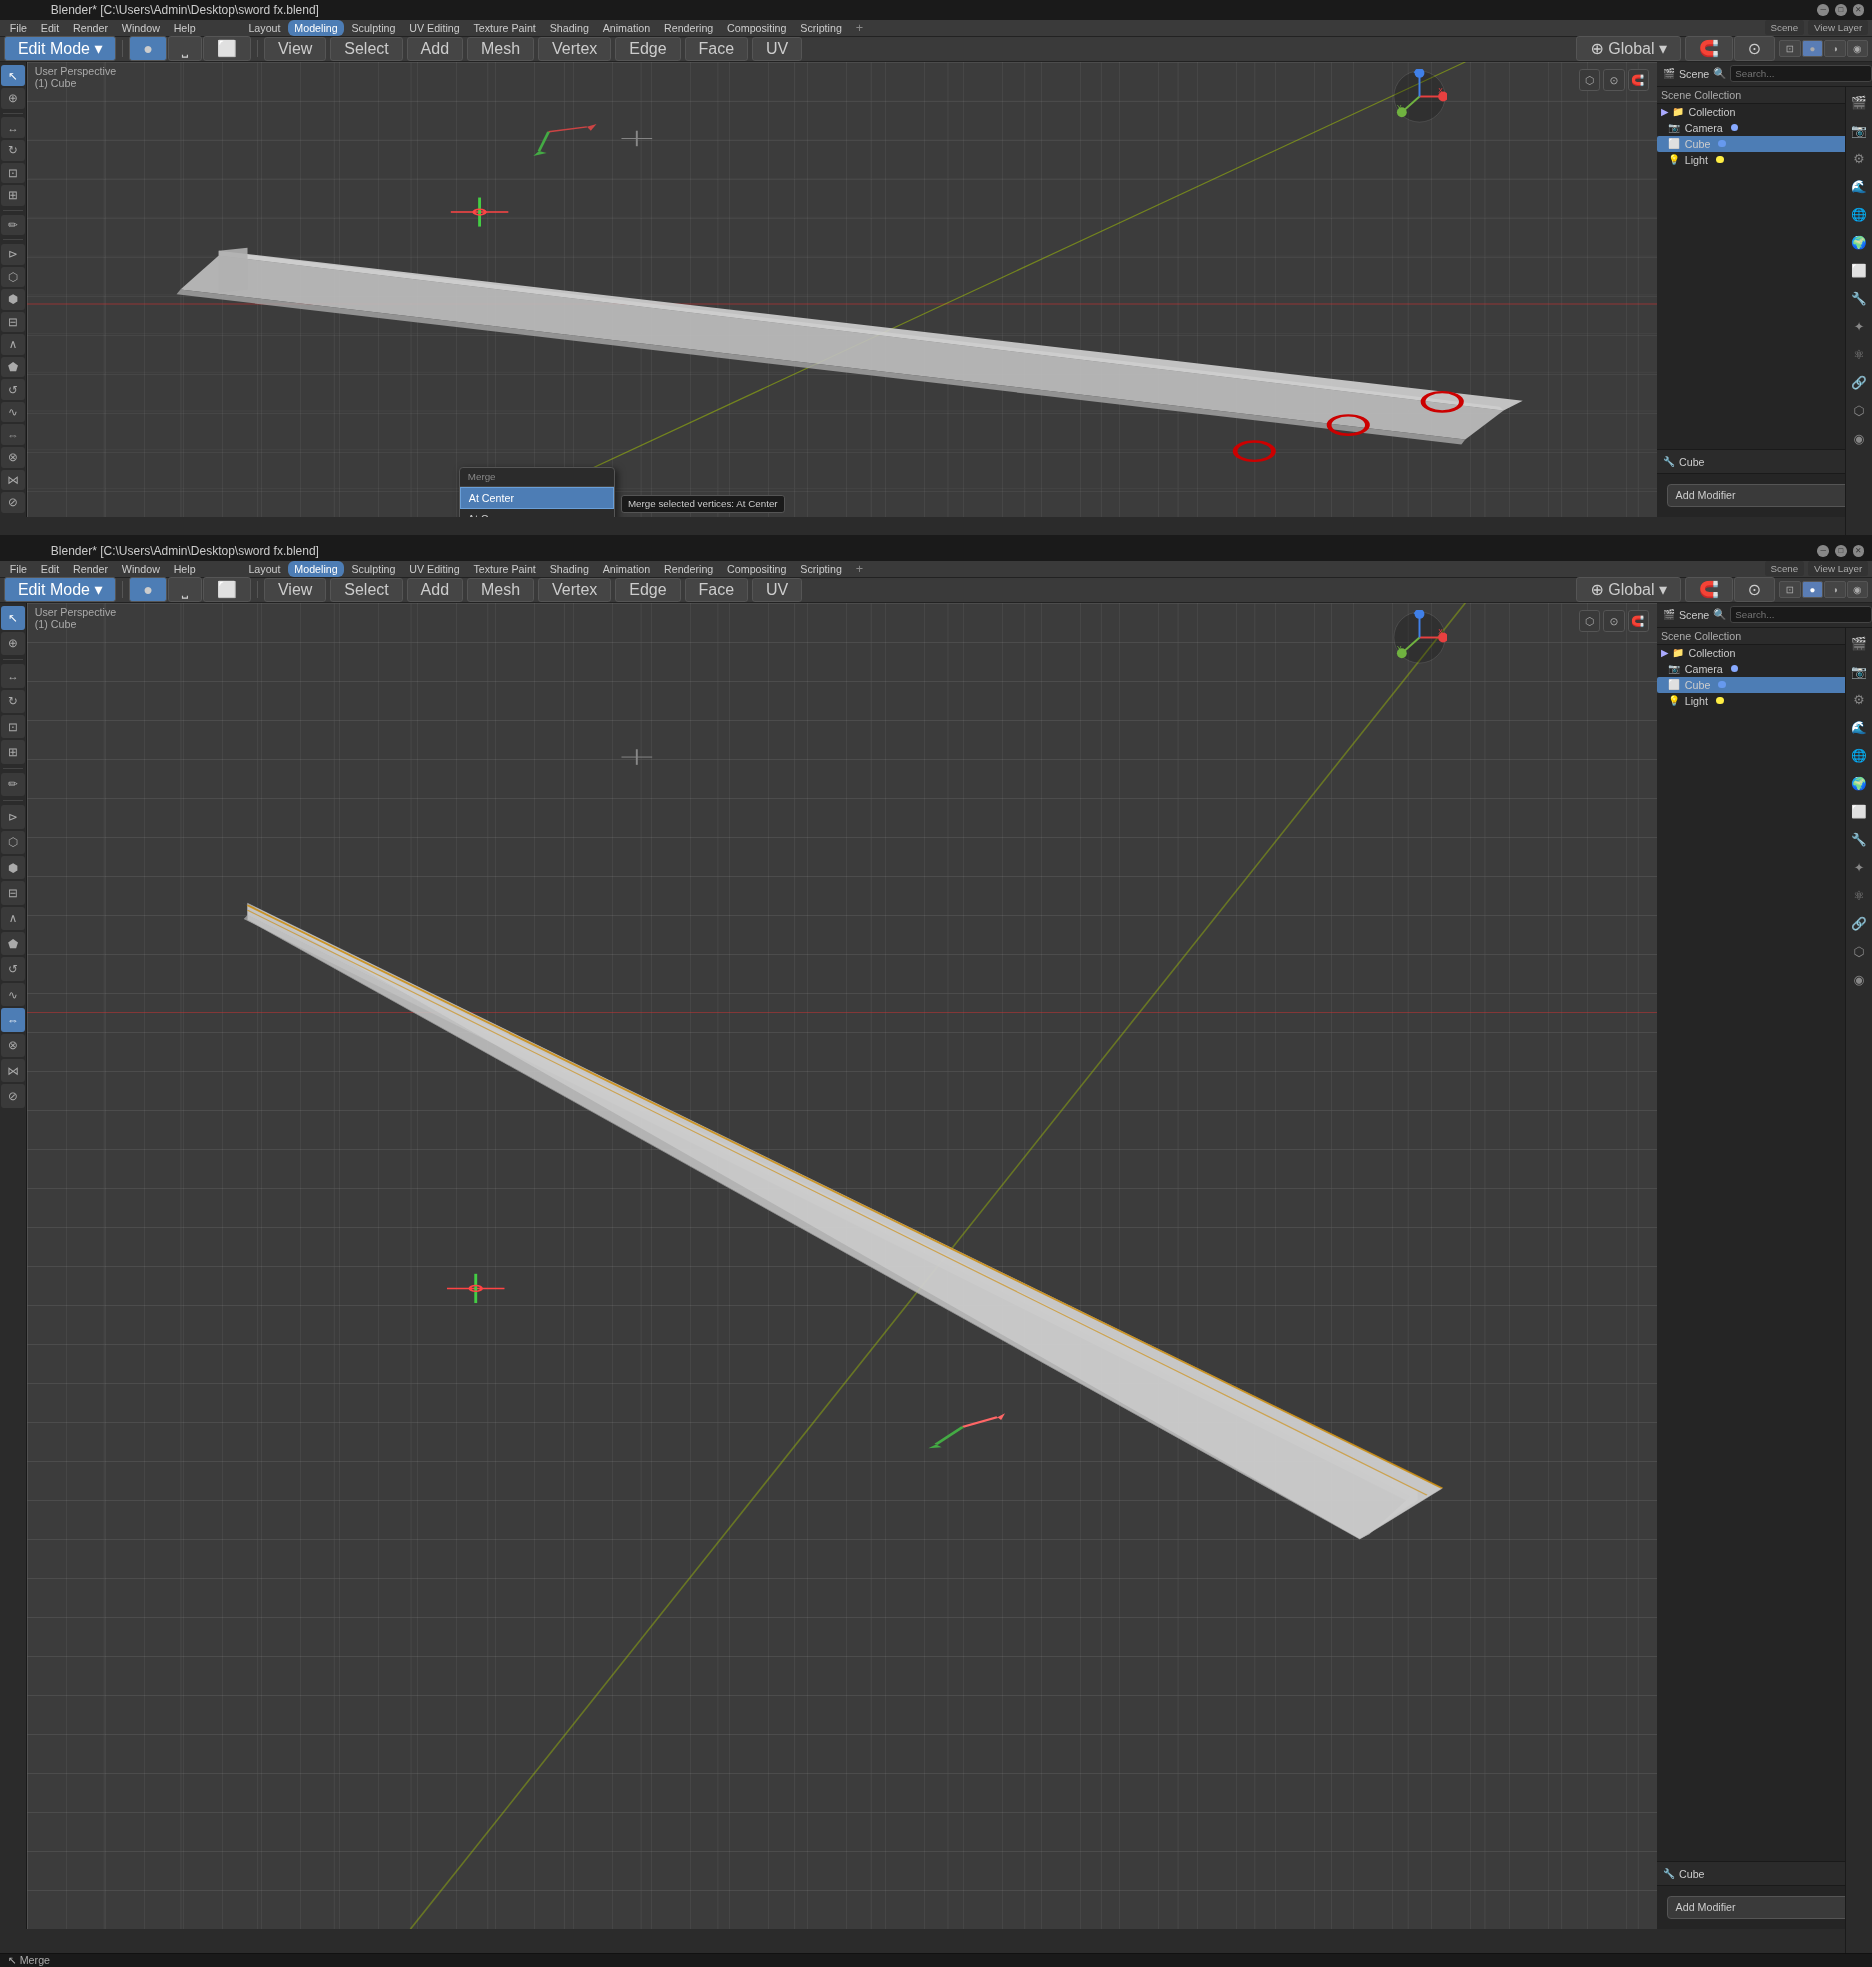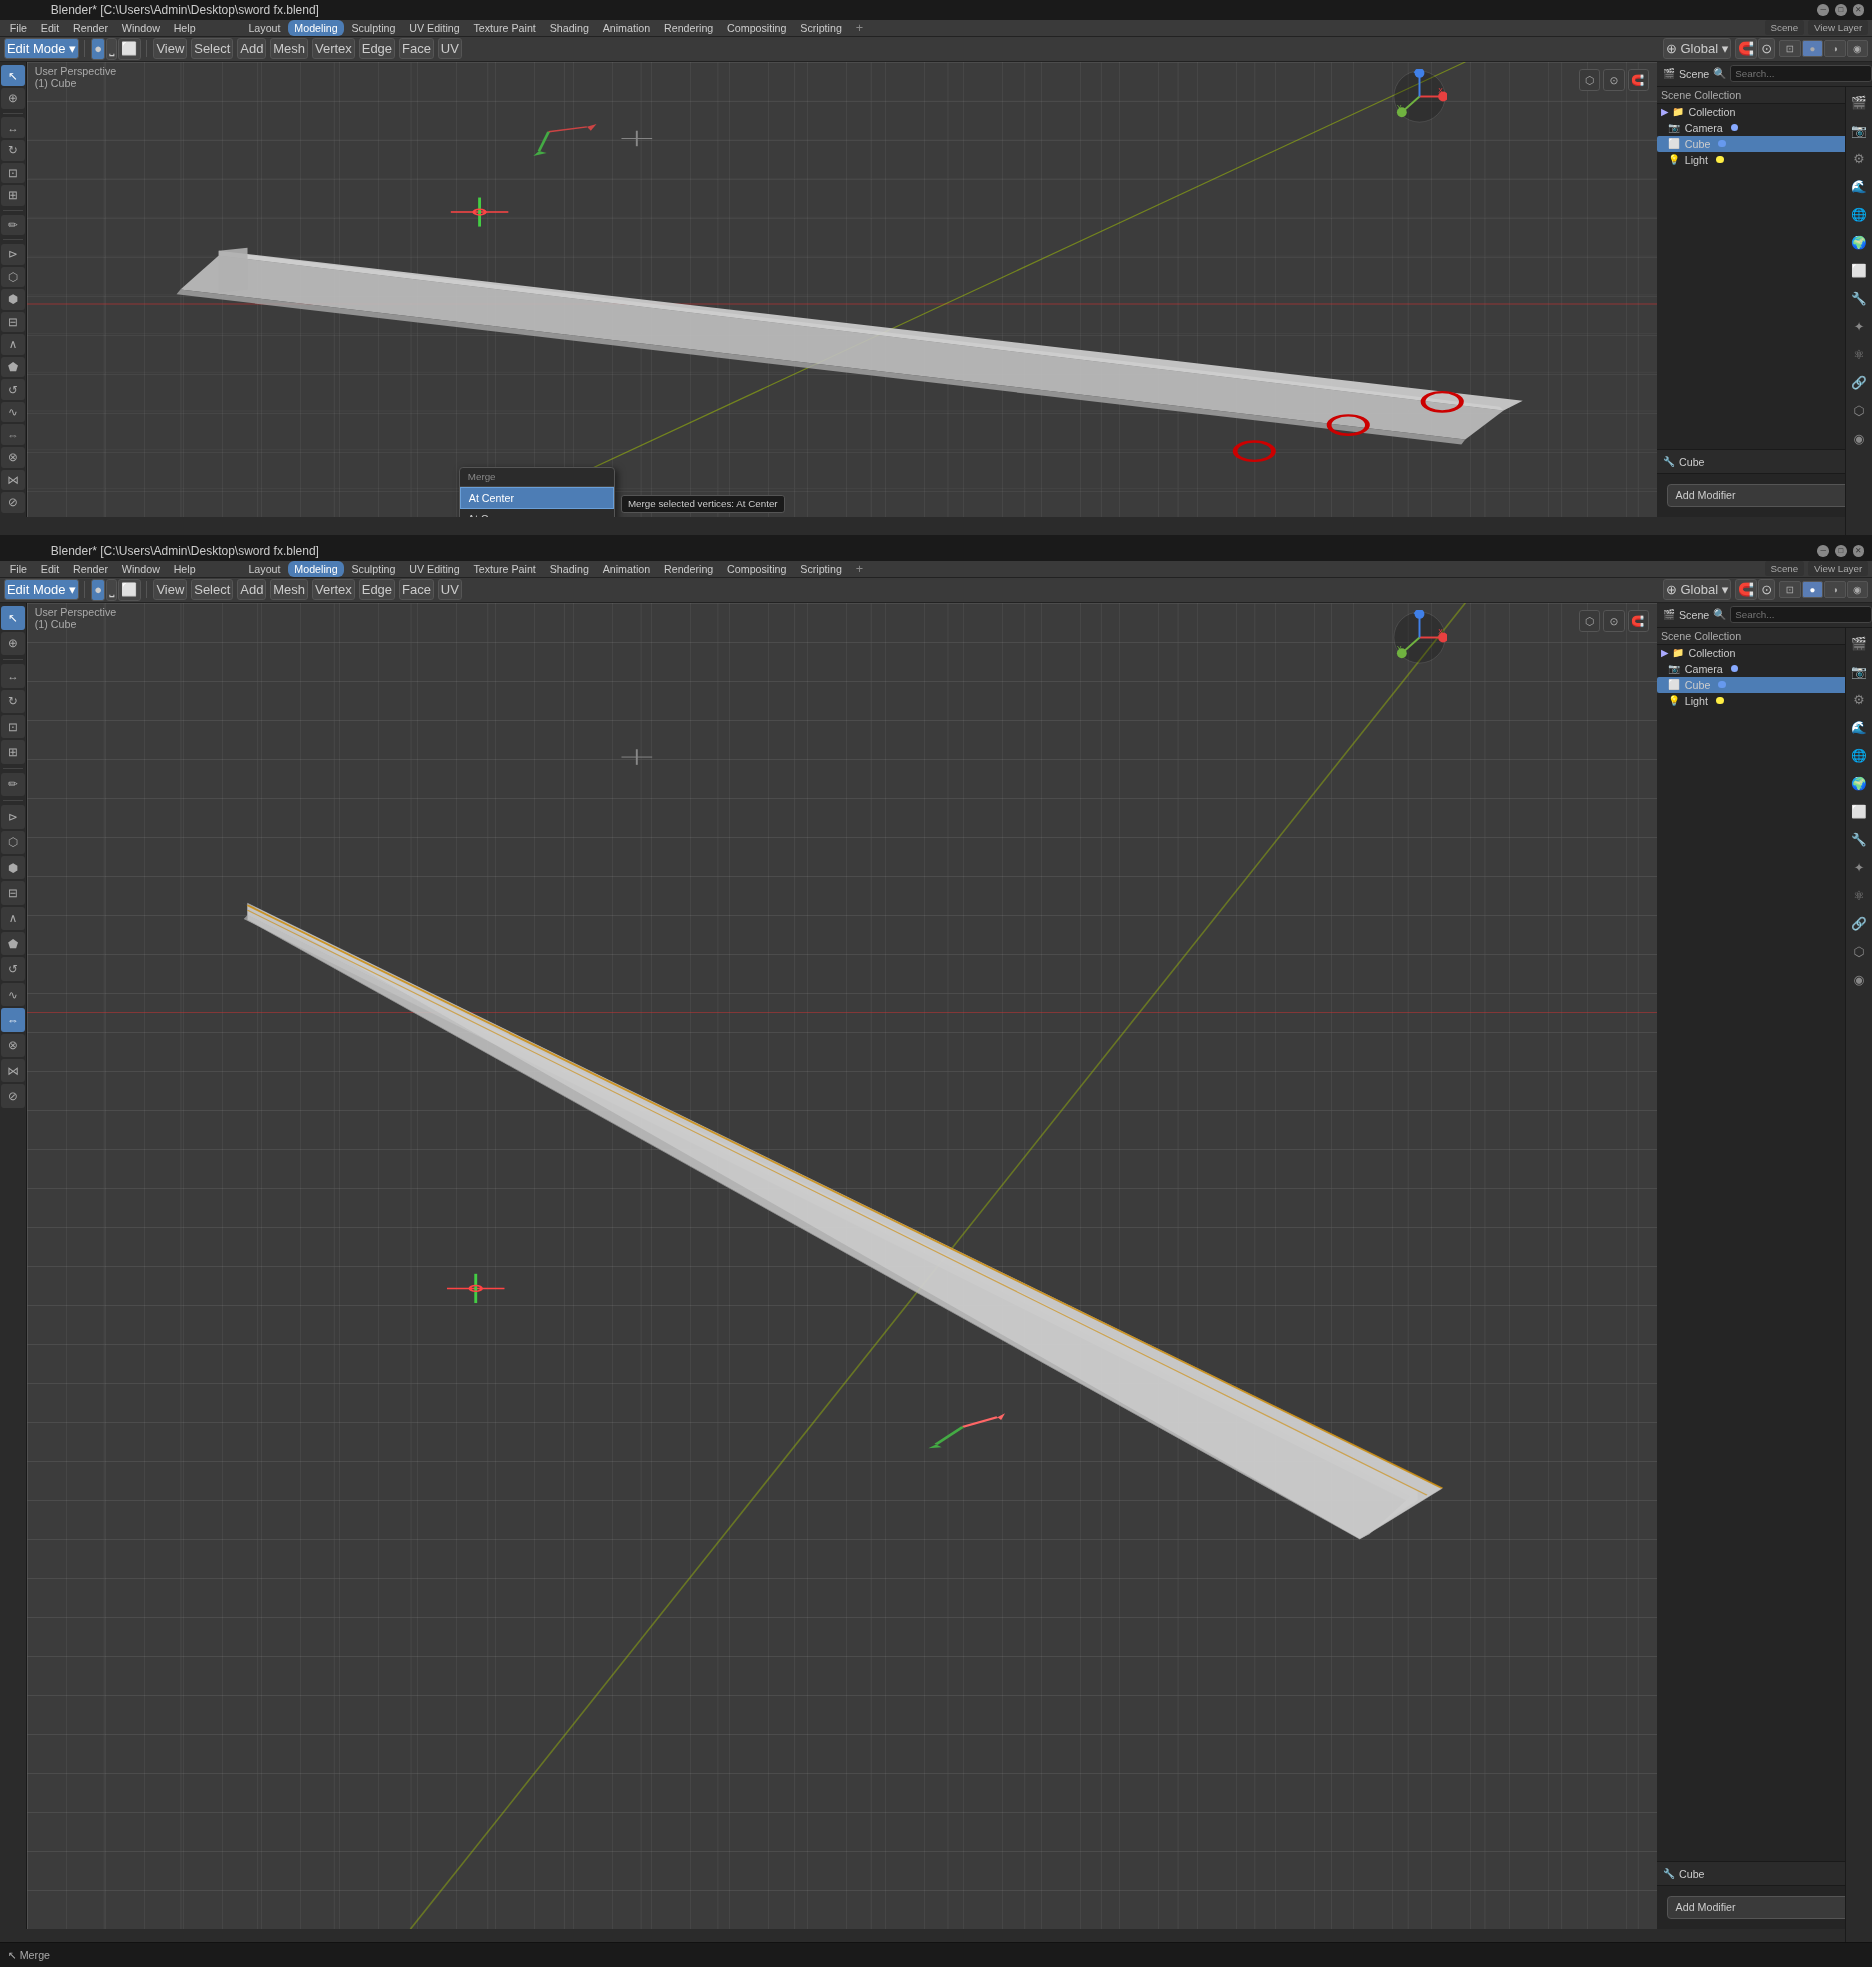--- a/index.html
+++ b/index.html
@@ -91,22 +91,22 @@
     .toolbar {
       height: 25px;
       background: #3a3a3a;
       display: flex;
       align-items: center;
       padding: 0 3.9px;
       gap: 3.9px;
       border-bottom: 1px solid #222;
     }
     .toolbar-btn {
-      padding: 2px 2px;
-      font-size: 13px;
+      padding: 2px 13px;
+      font-size: 16px;
       color: #ccc;
       cursor: pointer;
       background: #454545;
       border-radius: 2.9px;
       border: 1px solid #555;
       display: flex;
       align-items: center;
       gap: 2.9px;
     }
     .toolbar-btn.active { background: #4d7db5; color: #fff; }
@@ -255,21 +255,21 @@
       display: flex;
       align-items: center;
       padding: 0 7.8px;
       font-size: 9.8px;
       color: #888;
       border-bottom: 1px solid #1a1a1a;
     }
 
     
     .status-bar {
-      height: 25px;
+      height: 14px;
       background: #1a1a1a;
       display: flex;
       align-items: center;
       padding: 0 7.8px;
       font-size: 10.7px;
       color: #aaa;
       border-top: 1px solid #111;
       position: absolute;
       bottom: 0;
       left: 0;

